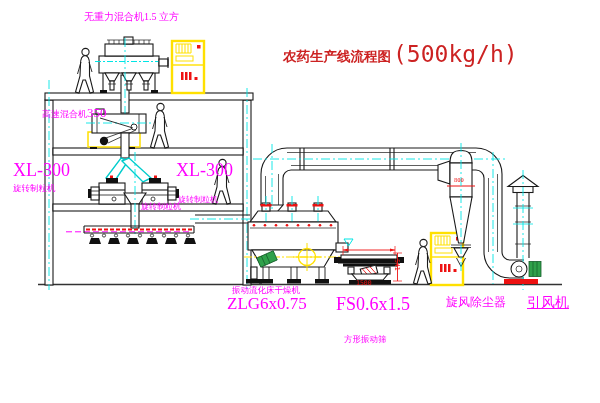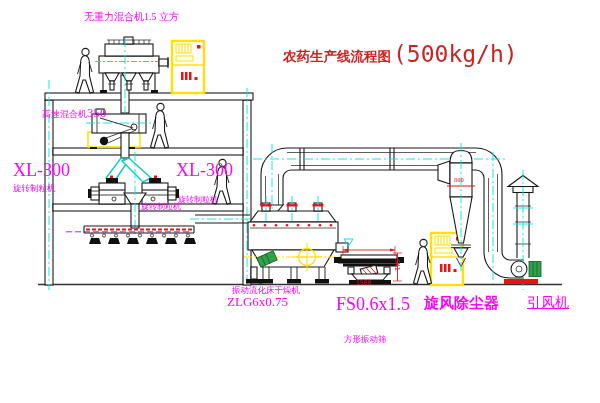--- a/index.html
+++ b/index.html
@@ -267,25 +267,25 @@
 
 <div class="lbl cad" style="left:13px;top:161px;font-size:18px;">XL-300</div>
 <div class="lbl" style="left:13px;top:184px;font-size:8.5px;">旋转制粒机</div>
 
 <div class="lbl cad" style="left:176px;top:161px;font-size:18px;">XL-300</div>
 <div class="lbl" style="left:178px;top:196px;font-size:8px;">旋转制粒机</div>
 
 <div class="lbl" style="left:141px;top:203px;font-size:8px;">旋转制粒机</div>
 
 <div class="lbl" style="left:232px;top:286px;font-size:8.5px;">振动流化床干燥机</div>
-<div class="lbl cad" style="left:227px;top:295px;font-size:13px;">ZLG6x0.75</div>
+<div class="lbl cad" style="left:227px;top:295px;font-size:17px;">ZLG6x0.75</div>
 
 <div class="lbl" style="left:344px;top:287px;font-size:8.5px;margin-top:48px;">方形振动筛</div>
 <div class="lbl cad" style="left:336px;top:295px;font-size:18px;">FS0.6x1.5</div>
 
-<div class="lbl" style="left:424px;top:296px;font-size:15px;font-weight:bold;">旋风除尘器</div>
+<div class="lbl" style="left:446px;top:296px;font-size:12px;">旋风除尘器</div>
 <div class="lbl" style="left:527px;top:295px;font-size:14px;text-decoration:underline;">引风机</div>
 
 <div class="dim" style="left:356px;top:242px;font-size:6.5px;margin-top:38px;">1500</div>
 <div class="dim" style="left:400px;top:259px;font-size:6.5px;transform:rotate(90deg);transform-origin:0 0;">541</div>
 <div class="dim" style="left:454px;top:178px;font-size:5.5px;">800</div>
 
 </div>
 
 </body></html>

